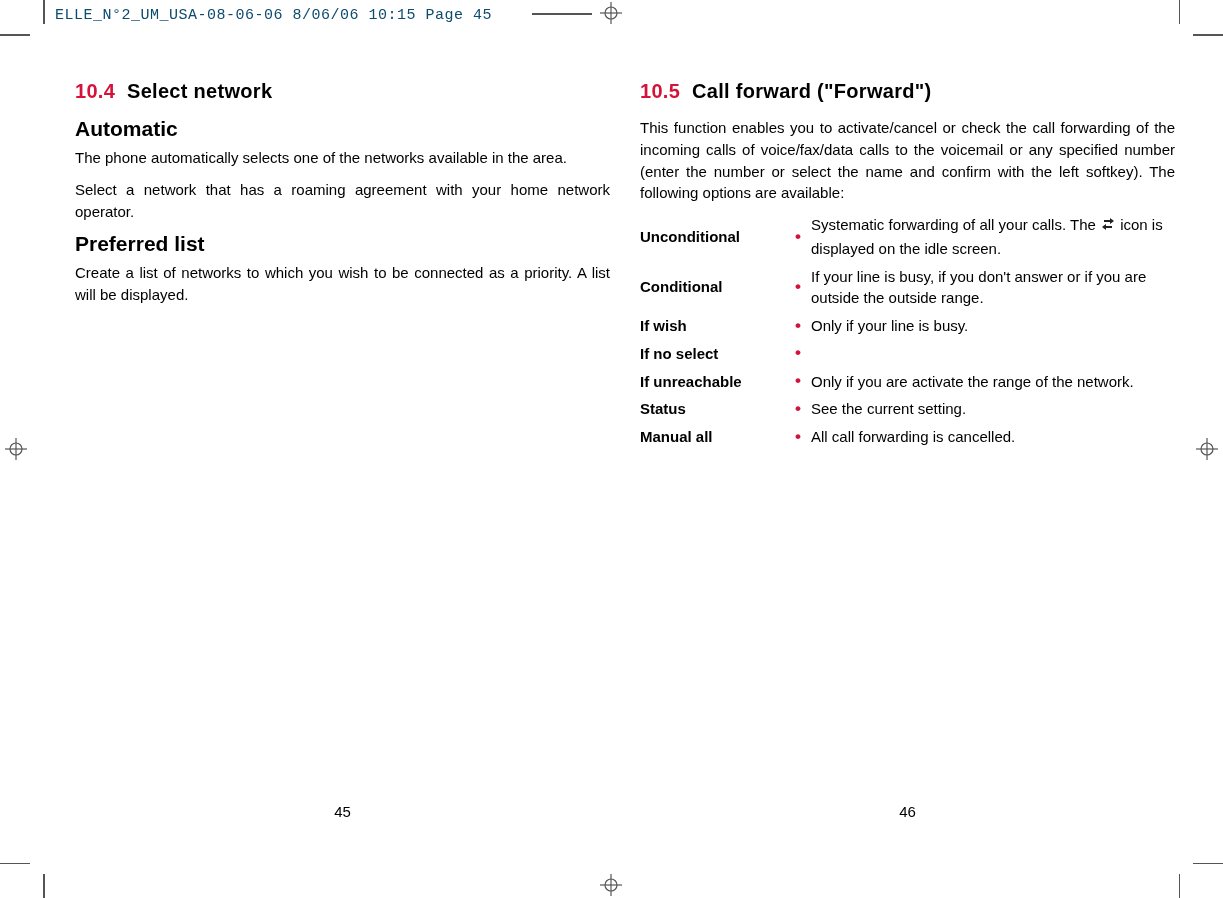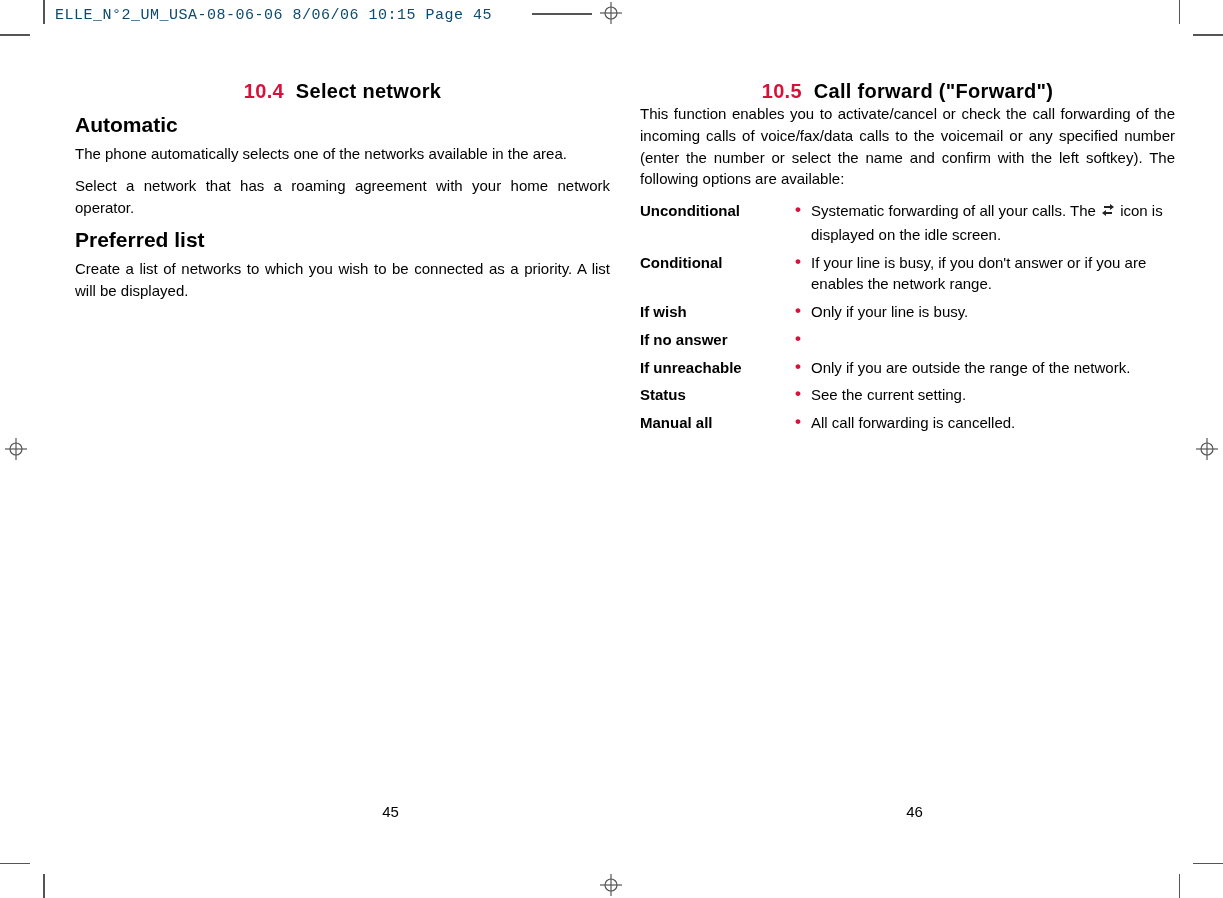--- a/index.html
+++ b/index.html
@@ -34,22 +34,22 @@
       position: absolute;
       top: 80px;
       width: 535px;
       height: 760px;
     }
     .page.left { left: 75px; }
     .page.right { left: 640px; }
     .sec-head {
       font-size: 20px;
       font-weight: 700;
+      margin-bottom: 14px;
       letter-spacing: 0.3px;
-      text-align: center;
     }
     .sec-num {
       color: #d5133a;
       margin-right: 6px;
     }
     .sub {
       font-weight: 700;
       font-size: 21px;
       margin-top: 10px;
       margin-bottom: 6px;
@@ -64,21 +64,21 @@
     .para.just-inter {
       text-align: justify;
       text-align-last: left;
     }
     .dl {
       font-size: 15px;
       line-height: 1.45;
     }
     .dl-row {
       display: flex;
-      align-items: flex-start;
+      align-items: center;
       margin-bottom: 6px;
     }
     .dl-term {
       font-weight: 700;
       width: 155px;
       flex: 0 0 155px;
     }
     .dl-bullet {
       color: #d5133a;
       font-weight: 700;
@@ -95,22 +95,22 @@
       display: inline-block;
       vertical-align: -2px;
       margin: 0 2px;
     }
     .pagenum {
       position: absolute;
       bottom: 20px;
       font-size: 15px;
       font-weight: 300;
     }
-    .page.left .pagenum { left: 50%; transform: translateX(-50%); margin-left: 48px; }
-    .page.right .pagenum { left: 50%; transform: translateX(-50%); margin-left: 7px; }
+    .page.left .pagenum { left: 50%; transform: translateX(-50%); }
+    .page.right .pagenum { left: 50%; transform: translateX(-50%); }
   </style>
 </head>
 <body>
 
 <div class="slug">ELLE_N°2_UM_USA-08-06-06  8/06/06  10:15  Page 45</div>
 
 <div class="slug-line" style="top:13px; left:532px; width:60px; height:1.5px;"></div>
 
 <svg style="position:absolute; top:2px; left:600px;" width="22" height="22" viewBox="0 0 22 22">
   <circle cx="11" cy="11" r="6" fill="none" stroke="#555" stroke-width="1.2"></circle>
@@ -180,38 +180,38 @@
             <path d="M10 8 L4 8 L4 6 L0 9 L4 12 L4 10 L10 10 Z" fill="#222"></path>
           </svg>
         </span>
         <span> icon is displayed on the idle screen.</span>
       </div>
     </div>
 
     <div class="dl-row">
       <div class="dl-term">Conditional</div>
       <div class="dl-bullet">•</div>
-      <div class="dl-def">If your line is busy, if you don't answer or if you are enables the network range.</div>
+      <div class="dl-def">If your line is busy, if you don't answer or if you are outside the outside range.</div>
     </div>
 
     <div class="dl-row">
       <div class="dl-term">If wish</div>
       <div class="dl-bullet">•</div>
       <div class="dl-def">Only if your line is busy.</div>
     </div>
 
     <div class="dl-row">
-      <div class="dl-term">If no answer</div>
+      <div class="dl-term">If no select</div>
       <div class="dl-bullet">•</div>
     </div>
 
     <div class="dl-row">
       <div class="dl-term">If unreachable</div>
       <div class="dl-bullet">•</div>
-      <div class="dl-def">Only if you are outside the range of the network.</div>
+      <div class="dl-def">Only if you are activate the range of the network.</div>
     </div>
 
     <div class="dl-row">
       <div class="dl-term">Status</div>
       <div class="dl-bullet">•</div>
       <div class="dl-def">See the current setting.</div>
     </div>
 
     <div class="dl-row">
       <div class="dl-term">Manual all</div>

